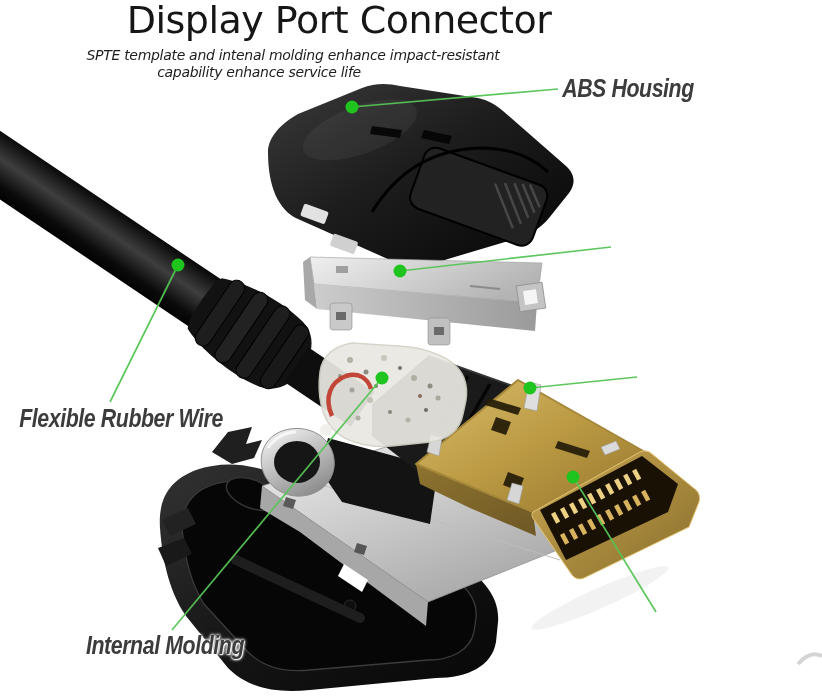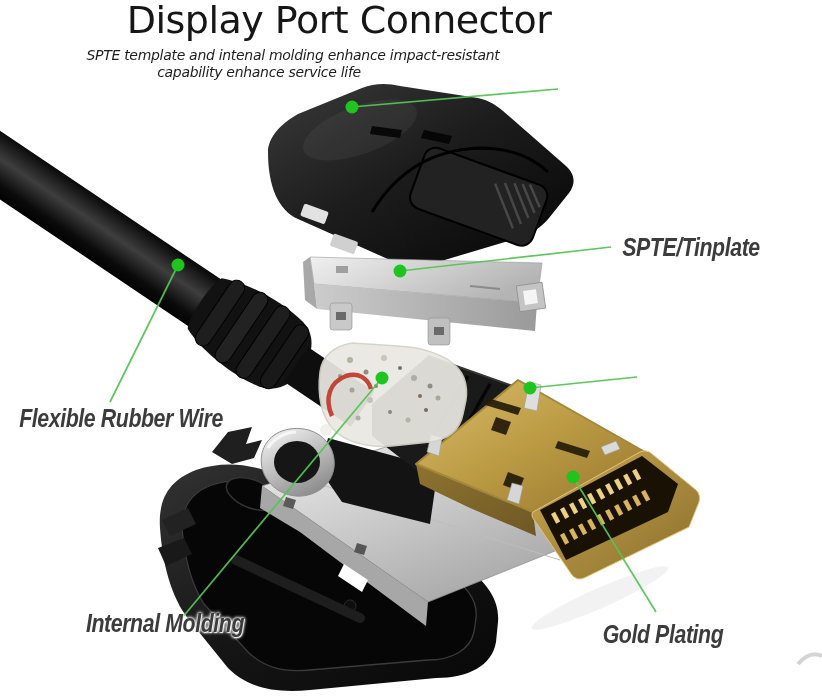--- a/index.html
+++ b/index.html
@@ -24,21 +24,21 @@
   .callout span{
     display:inline-block;transform:scaleX(0.82);
     font-family:"Liberation Sans",sans-serif;font-weight:bold;font-style:italic;
     font-size:26px;color:#3c3c3c;letter-spacing:-0.5px;
     text-shadow:0 0 3px #fff,0 0 3px #fff,0 0 5px #fff,1px 1px 1px rgba(255,255,255,0.9);
   }
   .cl-abs{left:628px;top:88px;}
   .cl-spte{left:691px;top:247px;}
   .cl-latches{left:688px;top:377px;}
   .cl-wire{left:121px;top:418px;}
-  .cl-molding{left:165px;top:623px;}
+  .cl-molding{left:165px;top:645px;}
   .cl-gold{left:663px;top:634px;}
 </style>
 </head>
 <body>
 
 <div class="stage">
 
 <svg class="scene" width="822" height="700" viewBox="0 0 822 700">
   <defs>
     <linearGradient id="cableG" gradientUnits="userSpaceOnUse" x1="84" y1="185" x2="50" y2="235">
@@ -262,26 +262,23 @@
       <circle cx="382" cy="378" r="6.5"></circle>
       <circle cx="573" cy="477" r="6.5"></circle>
     </g>
   </g>
 </svg>
 
 <div class="page-title">Display Port Connector</div>
 <div class="subtitle l1">SPTE template and intenal molding enhance impact-resistant</div>
 <div class="subtitle l2">capability enhance service life</div>
 
-<div class="callout cl-spte">
-  <span>SPTE/Tinplate</span>
+<div class="callout cl-abs">
+  <span>ABS Housing</span>
 </div>
 <div class="callout cl-wire">
   <span>Flexible Rubber Wire</span>
 </div>
 <div class="callout cl-molding">
   <span>Internal Molding</span>
 </div>
-<div class="callout cl-gold">
-  <span>Gold Plating</span>
-</div>
 
 </div>
 
 </body></html>

